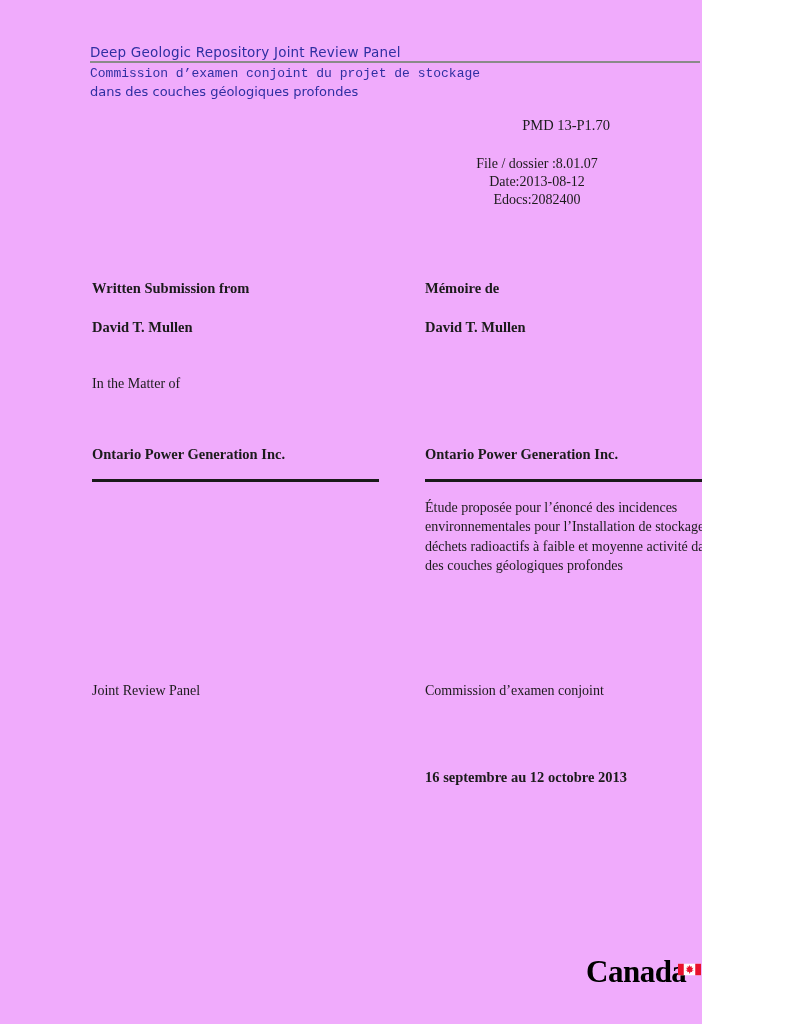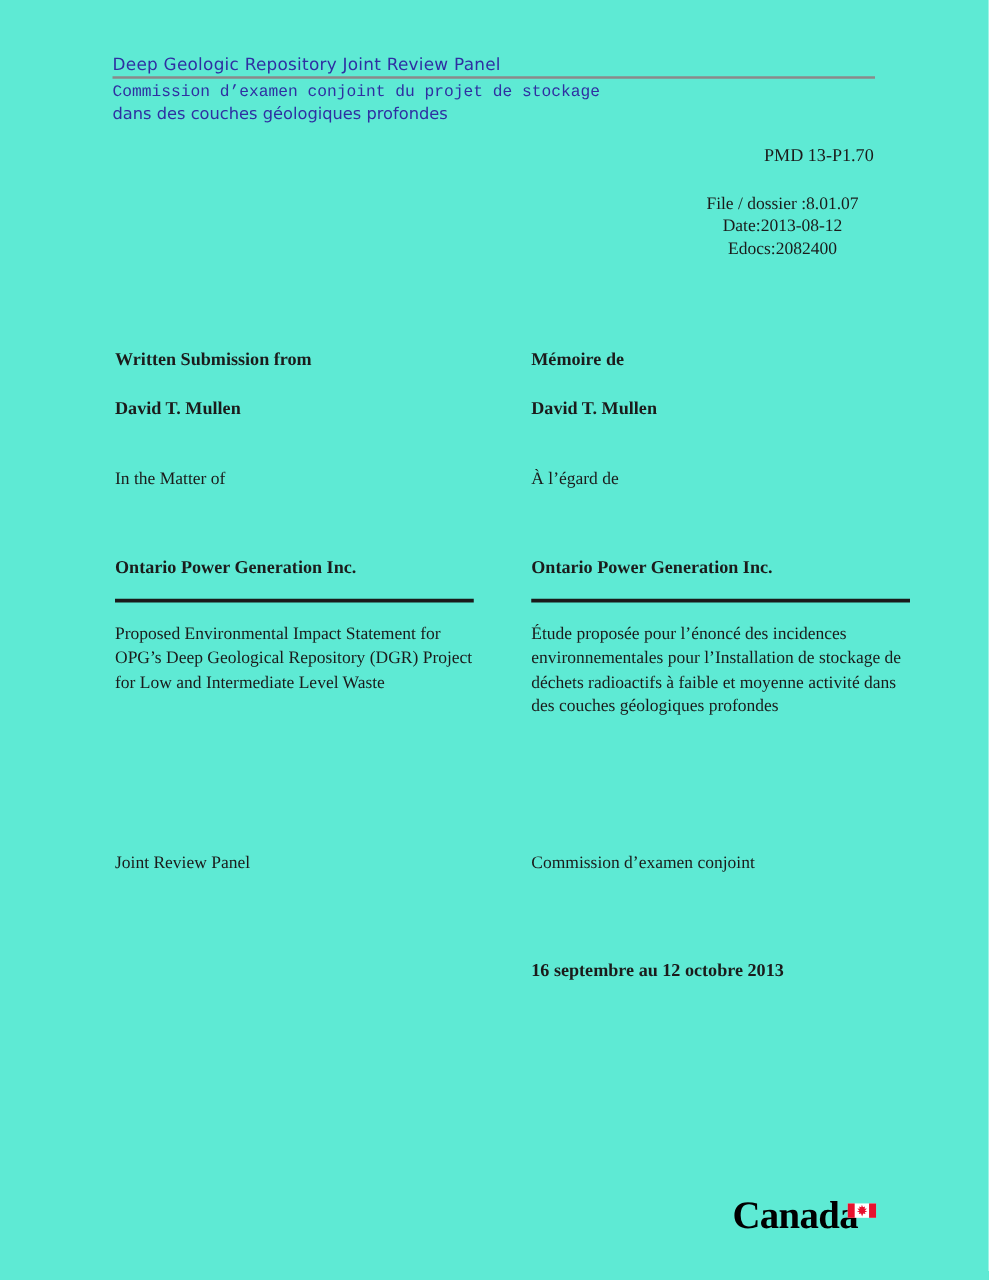--- a/index.html
+++ b/index.html
@@ -1,20 +1,20 @@
 <!DOCTYPE html>
 <html><head>
 <meta charset="utf-8">
 <style>
   html, body { margin: 0; padding: 0; background: #ffffff; }
   .page {
     position: relative;
-    width: 791px;
+    width: 702px;
     height: 1024px;
-    background: #5eead4;
+    background: #f0abfc;
     font-family: "Liberation Serif", serif;
     color: #1b1b1b;
     overflow: hidden;
   }
   .abs { position: absolute; }
 
   
   .hdr-line1 {
     left: 90px; top: 44px;
     font-family: "DejaVu Sans", sans-serif;
@@ -76,29 +76,27 @@
     </div>
   </div>
 
   <div class="abs col-en h-row bold" style="top:280px">Written Submission from</div>
   <div class="abs col-fr h-row bold" style="top:280px">Mémoire de</div>
 
   <div class="abs col-en h-row bold" style="top:319px">David T. Mullen</div>
   <div class="abs col-fr h-row bold" style="top:319px">David T. Mullen</div>
 
   <div class="abs col-en body-text" style="top:374px">In the Matter of</div>
-  <div class="abs col-fr body-text" style="top:374px">À l’égard de</div>
 
   <div class="abs col-en h-row bold" style="top:446px">Ontario Power Generation Inc.</div>
   <div class="abs col-fr h-row bold" style="top:446px">Ontario Power Generation Inc.</div>
 
   <div class="abs black-rule" style="left:92px; top:479px; width:287px;"></div>
   <div class="abs black-rule" style="left:425px; top:479px; width:303px;"></div>
 
-  <div class="abs col-en body-text" style="top:498px">Proposed Environmental Impact Statement for OPG’s Deep Geological Repository (DGR) Project for Low and Intermediate Level Waste</div>
   <div class="abs col-fr body-text" style="top:498px">Étude proposée pour l’énoncé des incidences environnementales pour l’Installation de stockage de déchets radioactifs à faible et moyenne activité dans des couches géologiques profondes</div>
 
   <div class="abs col-fr body-text" style="top:681px">Commission d’examen conjoint</div>
   <div class="abs col-en body-text" style="top:681px">Joint Review Panel</div>
 
   <div class="abs col-fr h-row bold" style="top:769px">16 septembre au 12 octobre 2013</div>
 
   <div class="abs wordmark-text">Canada</div>
   <div class="abs flag">
     <svg width="23" height="13" viewBox="0 0 24 12" xmlns="http://www.w3.org/2000/svg">

